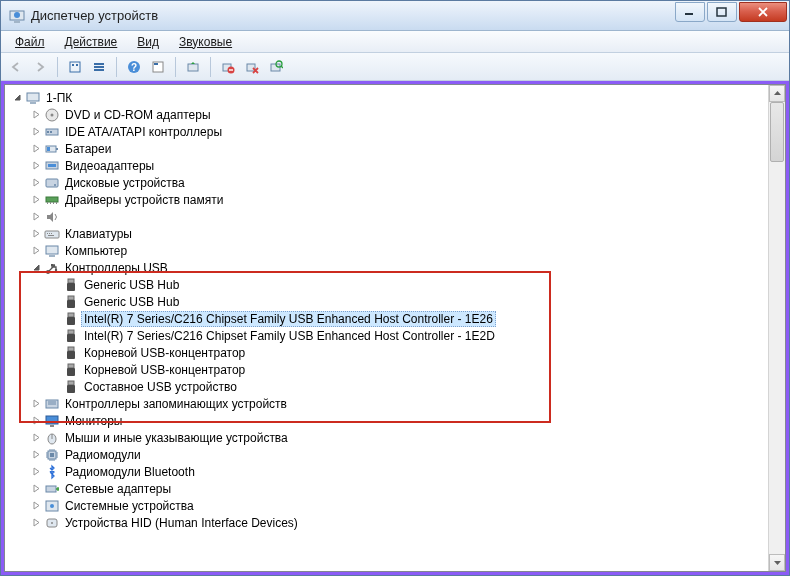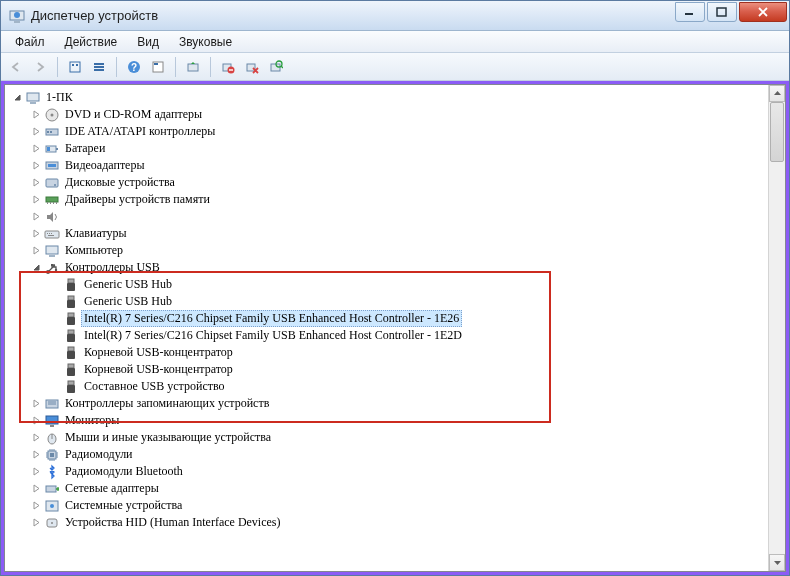--- a/index.html
+++ b/index.html
@@ -9,35 +9,35 @@
 
 .titlebar { height: 30px; background: linear-gradient(to bottom, #eef4fb 0%, #dce8f6 50%, #c9dbf0 100%); display: flex; align-items: center; padding: 0 0 0 8px; border-bottom: 1px solid #9db5ce; }
 .titlebar-icon { width: 16px; height: 16px; margin-right: 6px; }
 .titlebar-text { flex: 1; color: #222; font-size: 13px; }
 .winbtns { display: flex; height: 20px; margin-right: 2px; align-self: flex-start; margin-top: 1px; }
 .winbtn { width: 30px; height: 20px; display: flex; align-items: center; justify-content: center; border: 1px solid #8aa8c8; border-radius: 0 0 3px 3px; margin-left: 2px; background: linear-gradient(to bottom, #f2f7fc, #d4e4f5); cursor: pointer; }
 .winbtn.close { width: 48px; background: linear-gradient(to bottom, #eb8f7e 0%, #d9604e 45%, #c43a21 100%); border-color: #a03020; }
 .winbtn svg { width: 12px; height: 10px; }
 
 .menubar { height: 22px; background: linear-gradient(to bottom, #fafcfe, #e8eef6); border-bottom: 1px solid #c2d0e0; display: flex; align-items: center; padding: 0 4px; }
-.menu-item { padding: 2px 10px; color: #1a1a1a; cursor: pointer; }
+.menu-item { padding: 2px 10px; color: #1a1a1a; cursor: pointer; text-decoration: underline; }
 
 .toolbar { height: 28px; background: linear-gradient(to bottom, #f6f9fd, #e4ecf5); border-bottom: 1px solid #c2d0e0; display: flex; align-items: center; padding: 0 4px; gap: 2px; }
 .tbtn { width: 22px; height: 22px; display: flex; align-items: center; justify-content: center; border: 1px solid transparent; border-radius: 2px; cursor: pointer; }
 .tbtn.disabled { opacity: 0.4; cursor: default; }
 .tsep { width: 1px; height: 20px; background: #b8c8db; margin: 0 4px; }
 
 .content { flex: 1; display: flex; border: 1px solid #828790; margin: 3px; overflow: hidden; position: relative; }
 .tree { flex: 1; padding: 4px 0 4px 2px; overflow: hidden; background: #fff; }
 .scrollbar { width: 17px; background: #f0f0f0; border-left: 1px solid #d4d4d4; display: flex; flex-direction: column; }
 .sb-btn { height: 17px; background: linear-gradient(#f6f6f6,#e6e6e6); border: 1px solid #bcbcbc; display: flex; align-items: center; justify-content: center; }
 .sb-track { flex: 1; position: relative; }
 .sb-thumb { position: absolute; left: 1px; right: 1px; top: 0; height: 60px; background: linear-gradient(#e8e8e8,#d4d4d4); border: 1px solid #b0b0b0; border-radius: 2px; }
 
-.node { display: flex; align-items: center; height: 17px; padding-left: 4px; white-space: nowrap; font-family: Liberation Serif, serif; }
+.node { display: flex; align-items: center; height: 17px; padding-left: 4px; white-space: nowrap; }
 .expander { width: 12px; height: 12px; display: flex; align-items: center; justify-content: center; cursor: pointer; flex-shrink: 0; }
 .expander svg { width: 9px; height: 9px; }
 .indent { display: inline-block; flex-shrink: 0; }
 .node-icon { width: 16px; height: 16px; margin: 0 2px 0 2px; flex-shrink: 0; display: flex; align-items: center; justify-content: center; }
 .node-label { padding: 1px 3px; }
 .node.selected .node-label { background: #cde8ff; border: 1px dotted #7da2ce; padding: 0 2px; }
 
 .highlight-box { position: absolute; border: 2px solid #cc2b1f; pointer-events: none; }
 </style>
 </head>

